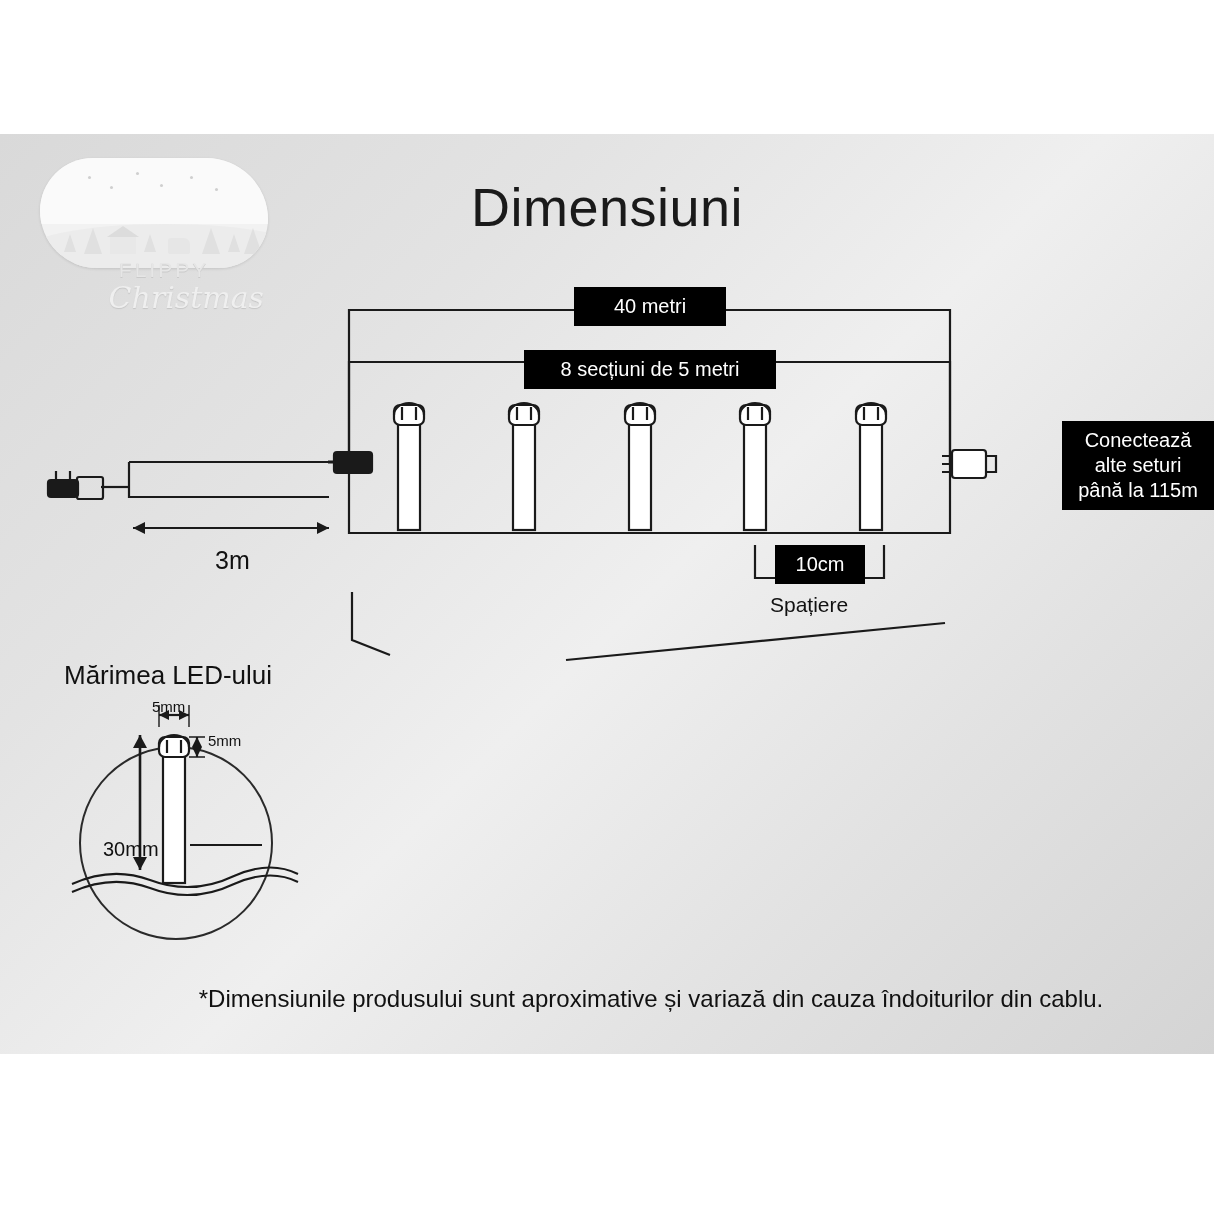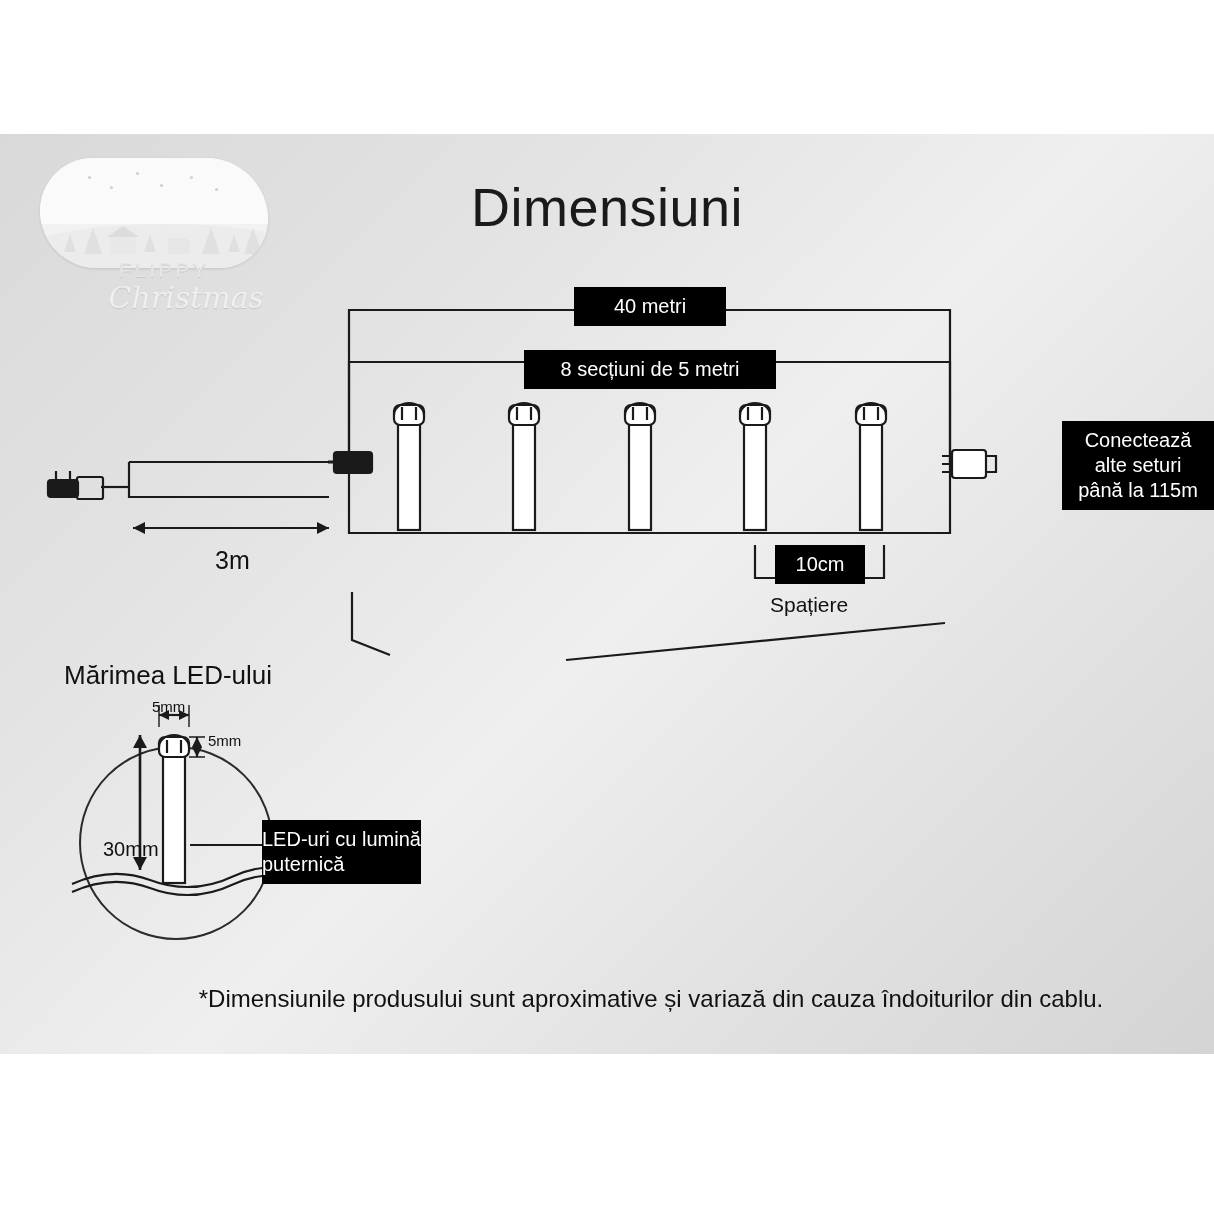--- a/index.html
+++ b/index.html
@@ -225,18 +225,16 @@
   <div class="plain" style="left:215px;top:546px;font-size:25px;">3m</div>
 
   <div class="plain" style="left:64px;top:660px;font-size:26px;">Mărimea LED-ului</div>
 
   <div class="plain" style="left:152px;top:698px;font-size:15px;">5mm</div>
 
   <div class="plain" style="left:208px;top:732px;font-size:15px;">5mm</div>
 
   <div class="plain" style="left:103px;top:802px;font-size:20px;margin-top:36px;">30mm</div>
 
-  <div class="lab" style="left:262px;top:820px;">LED-uri cu lumină
-puternică</div>
 
   <div class="footnote">*Dimensiunile produsului sunt aproximative și variază din cauza îndoiturilor din cablu.</div>
 
 </div>
 
 </body></html>

